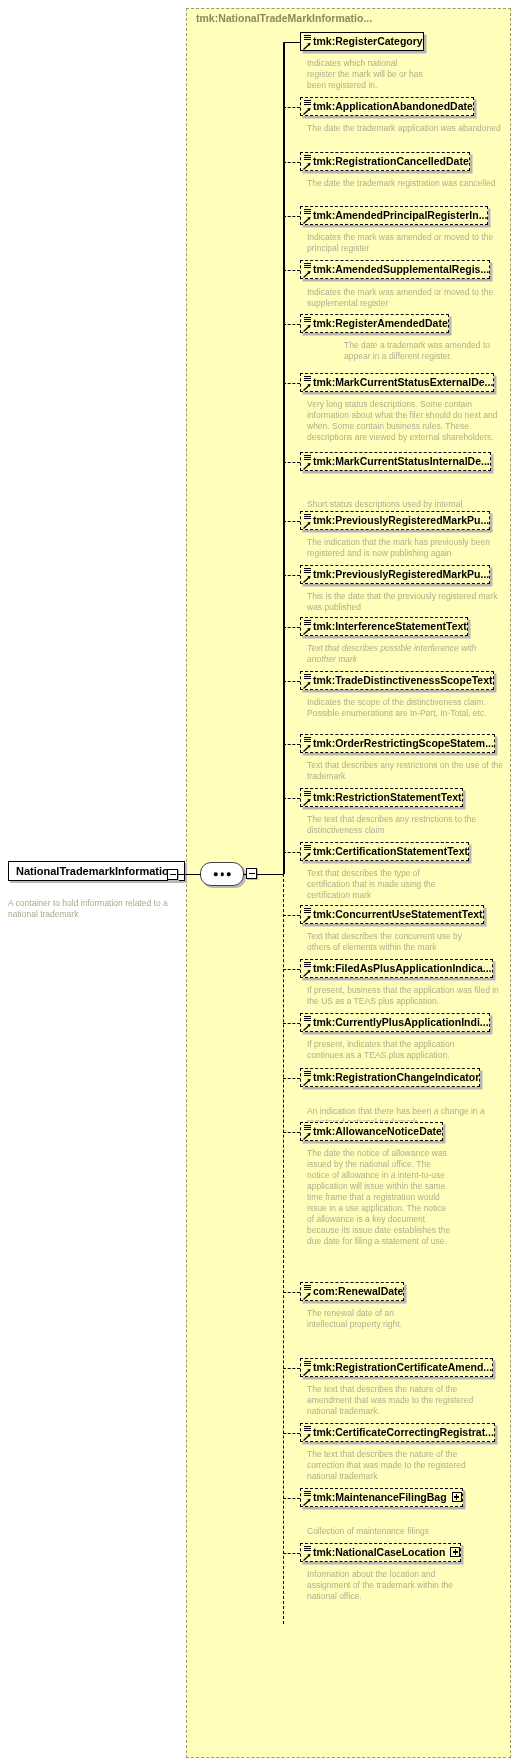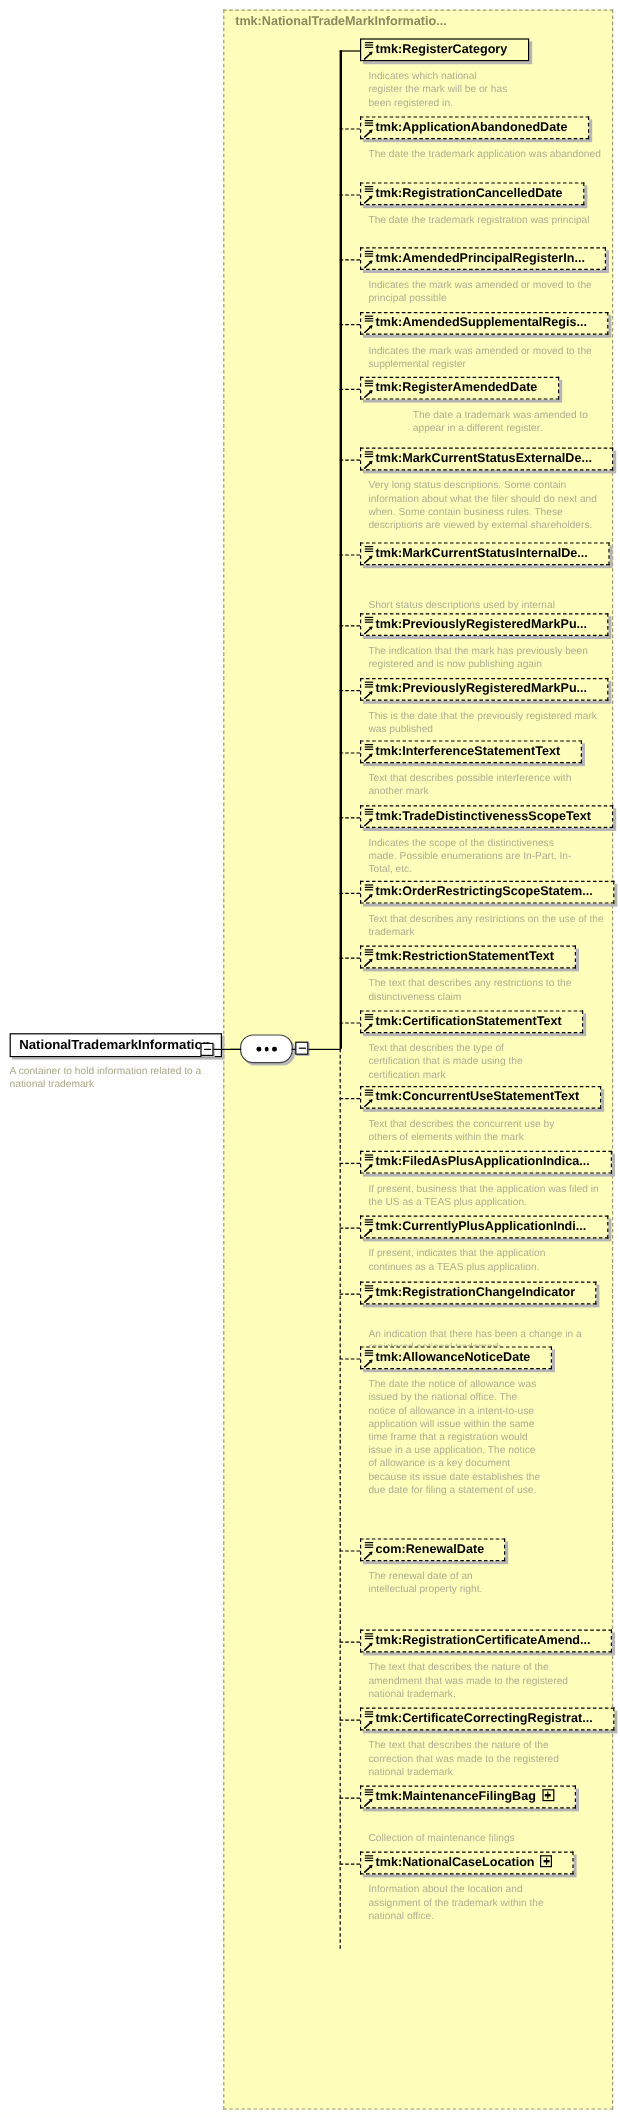--- a/index.html
+++ b/index.html
@@ -51,21 +51,21 @@
     background: #ffffff;
     border: 1.5px solid #000000;
     padding: 3px 8px 3px 7px;
     font-size: 11px;
     font-weight: bold;
     color: #000000;
     box-shadow: 2px 2px 0 #b8b8b8;
     white-space: nowrap;
   }
   .root-desc {
-    margin-top: 6px;
+    margin-top: 17px;
     font-size: 8.5px;
     line-height: 11px;
     color: #a9a98a;
     width: 175px;
   }
 
   
   .toggle-box {
     position: absolute;
     width: 11px; height: 11px;
@@ -143,21 +143,21 @@
     width: 17px;
     height: 1.2px;
   }
   .elbow.solid { background: #000; }
   .elbow.dashed { background: none; border-top: 1.2px dashed #000; }
 
   .ebox {
     position: absolute;
     left: 17px;
     background: #ffffbb;
-    padding: 2px 17px 2px 12px;
+    padding: 2px 0 2px 12px;
     font-size: 10.5px;
     font-weight: bold;
     color: #000;
     white-space: nowrap;
     box-shadow: 2.5px 2.5px 0 #b5b5b5;
     line-height: 13px;
   }
   .ebox.solid  { border: 1.6px solid #000; }
   .ebox.dashed { border: 1.5px dashed #000; }
 
@@ -279,35 +279,35 @@
         <div class="ebox dashed"><span class="glyph-lines">
             <i></i>
             <i></i>
             <i></i>
           </span><span class="glyph-arrow">
             <svg width="8" height="8" viewBox="0 0 8 8">
               <path d="M0.5 7.5 L7 1.5" stroke="#000" stroke-width="1.3" fill="none"></path>
               <path d="M7.5 1 L4.2 1.6 L6.7 4.1 Z" fill="#000"></path>
             </svg>
           </span><span>tmk:RegistrationCancelledDate</span></div>
-        <div class="edesc" style="top: 26px; width: 200px;">The date the trademark registration was principal</div>
+        <div class="edesc" style="top: 26px; width: 200px;">The date the trademark registration was cancelled</div>
       </div>
       <div class="row" style="top: 206px;">
         <div class="elbow dashed" style="top: 9.5px;"></div>
         <div class="ebox dashed"><span class="glyph-lines">
             <i></i>
             <i></i>
             <i></i>
           </span><span class="glyph-arrow">
             <svg width="8" height="8" viewBox="0 0 8 8">
               <path d="M0.5 7.5 L7 1.5" stroke="#000" stroke-width="1.3" fill="none"></path>
               <path d="M7.5 1 L4.2 1.6 L6.7 4.1 Z" fill="#000"></path>
             </svg>
           </span><span>tmk:AmendedPrincipalRegisterIn...</span></div>
-        <div class="edesc" style="top: 26px; width: 200px;">Indicates the mark was amended or moved to the principal possible</div>
+        <div class="edesc" style="top: 26px; width: 200px;">Indicates the mark was amended or moved to the principal register</div>
       </div>
       <div class="row" style="top: 260px;">
         <div class="elbow dashed" style="top: 9.5px;"></div>
         <div class="ebox dashed"><span class="glyph-lines">
             <i></i>
             <i></i>
             <i></i>
           </span><span class="glyph-arrow">
             <svg width="8" height="8" viewBox="0 0 8 8">
               <path d="M0.5 7.5 L7 1.5" stroke="#000" stroke-width="1.3" fill="none"></path>
@@ -391,35 +391,35 @@
         <div class="ebox dashed"><span class="glyph-lines">
             <i></i>
             <i></i>
             <i></i>
           </span><span class="glyph-arrow">
             <svg width="8" height="8" viewBox="0 0 8 8">
               <path d="M0.5 7.5 L7 1.5" stroke="#000" stroke-width="1.3" fill="none"></path>
               <path d="M7.5 1 L4.2 1.6 L6.7 4.1 Z" fill="#000"></path>
             </svg>
           </span><span>tmk:InterferenceStatementText</span></div>
-        <div class="edesc" style="top: 26px; width: 175px;">Text that describes possible interference with another mark</div>
+        <div class="edesc" style="top: 26px; width: 175px; font-style: italic;">Text that describes possible interference with another mark</div>
       </div>
       <div class="row" style="top: 671px;">
         <div class="elbow dashed" style="top: 9.5px;"></div>
         <div class="ebox dashed"><span class="glyph-lines">
             <i></i>
             <i></i>
             <i></i>
           </span><span class="glyph-arrow">
             <svg width="8" height="8" viewBox="0 0 8 8">
               <path d="M0.5 7.5 L7 1.5" stroke="#000" stroke-width="1.3" fill="none"></path>
               <path d="M7.5 1 L4.2 1.6 L6.7 4.1 Z" fill="#000"></path>
             </svg>
           </span><span>tmk:TradeDistinctivenessScopeText</span></div>
-        <div class="edesc" style="top: 26px; width: 180px;">Indicates the scope of the distinctiveness made. Possible enumerations are In-Part, In-Total, etc.</div>
+        <div class="edesc" style="top: 26px; width: 180px;">Indicates the scope of the distinctiveness claim. Possible enumerations are In-Part, In-Total, etc.</div>
       </div>
       <div class="row" style="top: 734px;">
         <div class="elbow dashed" style="top: 9.5px;"></div>
         <div class="ebox dashed"><span class="glyph-lines">
             <i></i>
             <i></i>
             <i></i>
           </span><span class="glyph-arrow">
             <svg width="8" height="8" viewBox="0 0 8 8">
               <path d="M0.5 7.5 L7 1.5" stroke="#000" stroke-width="1.3" fill="none"></path>

